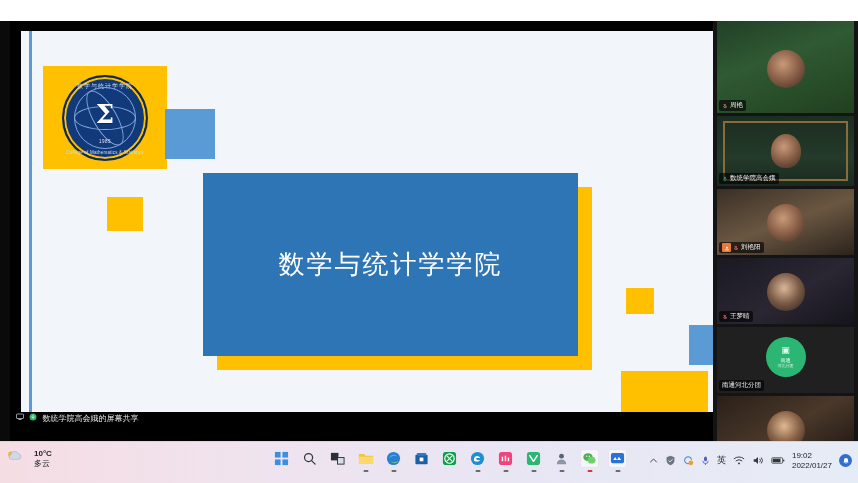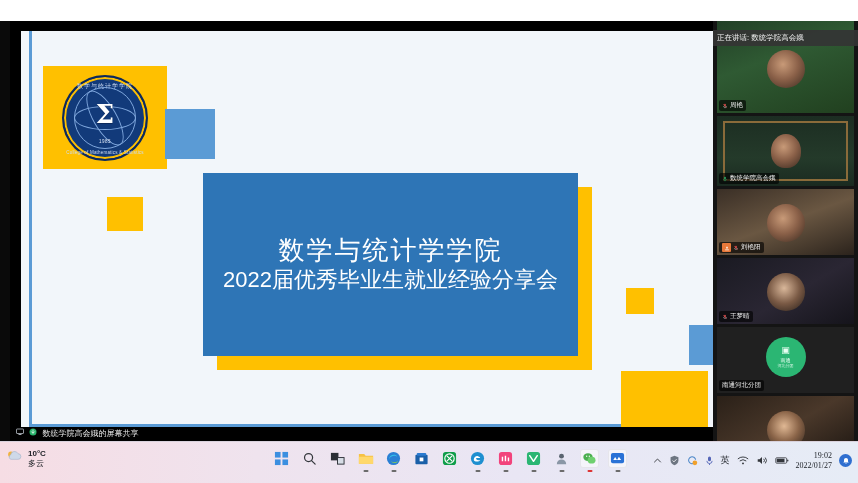--- a/index.html
+++ b/index.html
@@ -99,21 +99,21 @@
   .cardtext{
     position:absolute;left:0;top:0;width:375px;height:183px;
     display:flex;flex-direction:column;align-items:center;justify-content:center;
     color:#ffffff;
   }
   .cardtext .l1{font-size:26px;letter-spacing:2px;line-height:1.2;}
   .cardtext .l2{font-size:22px;letter-spacing:0px;line-height:1.25;}
 
   
   .sharebar{
-    position:absolute;left:0;bottom:0;width:713px;height:15px;
+    position:absolute;left:0;bottom:0;width:713px;height:30px;
     background:#000;color:#e8e8e8;font-size:8px;line-height:13px;
     padding-left:6px;box-sizing:border-box;
   }
   .sharebar .mi{display:inline-block;vertical-align:middle;margin-right:3px;}
 
   
   .rail{
     position:absolute;left:713px;top:0;width:145px;height:421px;
     background:#141414;overflow:hidden;
   }
@@ -164,32 +164,32 @@
   }
   .faceblob.sm{width:38px;height:38px;}
   .frame{position:absolute;left:6px;top:5px;right:6px;bottom:5px;border:2px solid #8a6b3a;}
 
   
   .taskbar{
     position:absolute;left:0;bottom:0;width:858px;height:41px;
     background:linear-gradient(90deg,#f6dde4 0%,#efe3ee 30%,#e9e6f4 60%,#e6ecf6 100%);
     border-top:1px solid #d9d2dd;
   }
-  .weather{position:absolute;left:6px;top:7px;display:flex;align-items:center;gap:5px;}
+  .weather{position:absolute;left:6px;top:7px;display:flex;align-items:center;gap:11px;}
   .weather .wtxt{font-size:8px;color:#22252a;line-height:1.15;}
   .weather .wtxt .t{font-weight:bold;}
   .tbicons{position:absolute;left:272px;top:7px;display:flex;align-items:center;gap:9px;}
   .tbi{width:19px;height:19px;border-radius:3px;display:flex;align-items:center;justify-content:center;position:relative;}
   .tbi .dot{position:absolute;bottom:-4px;left:50%;transform:translateX(-50%);
     width:5px;height:2px;border-radius:1px;background:#6b6b6b;}
   .tbi .dot.red{background:#d33;}
   .tbi.sel{background:rgba(255,255,255,.55);box-shadow:inset 0 0 0 1px rgba(0,0,0,.06);}
   .tray{position:absolute;right:6px;top:9px;display:flex;align-items:center;gap:7px;}
   .tray .ti{font-size:9px;color:#20242a;display:flex;align-items:center;}
-  .clock{font-size:8px;color:#20242a;text-align:right;line-height:1.2;font-family:Liberation Serif, serif;}
+  .clock{font-size:8px;color:#20242a;text-align:left;line-height:1.2;}
   .notif{width:13px;height:13px;border-radius:50%;background:#2f6fd0;
     display:flex;align-items:center;justify-content:center;color:#fff;font-size:7px;}
 </style>
 </head>
 <body>
 
 <div class="app">
 
 
   <div class="meetbody">
@@ -215,21 +215,20 @@
         <div class="sq blue" style="left:144px;top:78px;width:50px;height:50px;"></div>
         <div class="sq yellow" style="left:86px;top:166px;width:36px;height:34px;"></div>
         <div class="sq yellow" style="left:605px;top:257px;width:28px;height:26px;"></div>
         <div class="sq blue" style="left:668px;top:294px;width:44px;height:40px;"></div>
         <div class="sq yellow" style="left:600px;top:340px;width:87px;height:78px;"></div>
 
         <div class="cardshadow"></div>
         <div class="card">
           <div class="cardtext">
             <div class="l1">数学与统计学学院</div>
-            <div class="l2">2022届优秀毕业生就业经验分享会</div>
           </div>
         </div>
       </div>
 
       <div class="sharebar">
         <span class="mi">
           <svg width="8" height="8" viewBox="0 0 16 16">
               <rect x="1" y="2" width="14" height="9" rx="1" fill="none" stroke="#cfd6e0" stroke-width="1.4"></rect>
               <rect x="5" y="12" width="6" height="1.6" fill="#cfd6e0"></rect>
             </svg>
@@ -239,21 +238,20 @@
               <circle cx="8" cy="8" r="7" fill="#29b36b"></circle>
               <path d="M8 4v6M5 7.5l3 3 3-3" stroke="#fff" stroke-width="1.4" fill="none" stroke-linecap="round" stroke-linejoin="round"></path>
             </svg>
         </span>
         <span>数统学院高会娥的屏幕共享</span>
       </div>
     </div>
 
     <div class="rail">
 
-      <div class="speaking">正在讲话: 数统学院高会娥</div>
 
       <div class="tile" style="top:-12px;height:104px;">
         <div class="ph ph-green"></div>
         <div class="faceblob sm" style="top:58%;"></div>
         <div class="nametag">
           <span>
             <svg class="micicon" viewBox="0 0 16 16">
                 <rect x="6" y="2" width="4" height="7" rx="2" fill="#e04f4f"></rect>
                 <path d="M4 8a4 4 0 0 0 8 0" stroke="#ddd" stroke-width="1.2" fill="none"></path>
                 <path d="M8 12v2" stroke="#ddd" stroke-width="1.2"></path>

